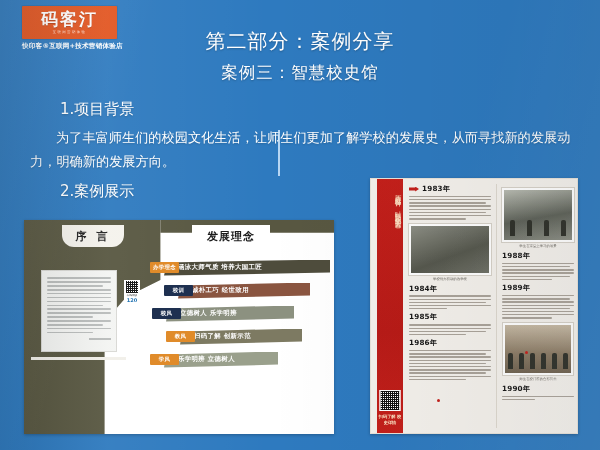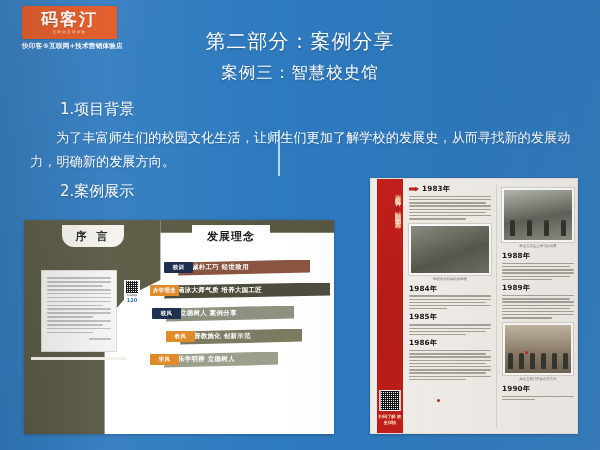--- a/index.html
+++ b/index.html
@@ -264,34 +264,34 @@
     </div>
     <div class="doc-shelf"></div>
 
     <div class="wall-qr">
       <div class="q"></div>
       <div class="t">扫码阅读</div>
       <div class="n">120</div>
     </div>
 
     <div class="bars">
+      <div class="bar b1">
+        <div class="slab">涵泳大师气质 培养大国工匠</div>
+        <div class="chip">办学理念</div>
+      </div>
       <div class="bar b2">
         <div class="slab">诚朴工巧  经世致用</div>
         <div class="chip">校训</div>
       </div>
-      <div class="bar b1">
-        <div class="slab">涵泳大师气质 培养大国工匠</div>
-        <div class="chip">办学理念</div>
-      </div>
       <div class="bar b3">
-        <div class="slab">立德树人  案例分享</div>
+        <div class="slab">立德树人  乐学明辨</div>
         <div class="chip">校风</div>
       </div>
       <div class="bar b4">
-        <div class="slab">善教施化  创新示范</div>
+        <div class="slab">扫码了解  创新示范</div>
         <div class="chip">教风</div>
       </div>
       <div class="bar b5">
         <div class="slab">乐学明辨  立德树人</div>
         <div class="chip">学风</div>
       </div>
     </div>
   </div>
 
   <div class="panel-right">

